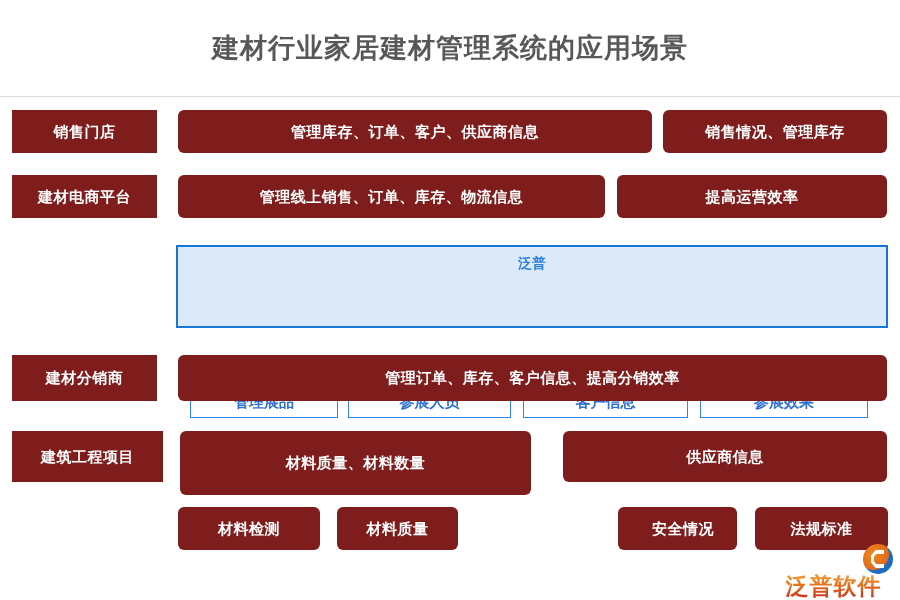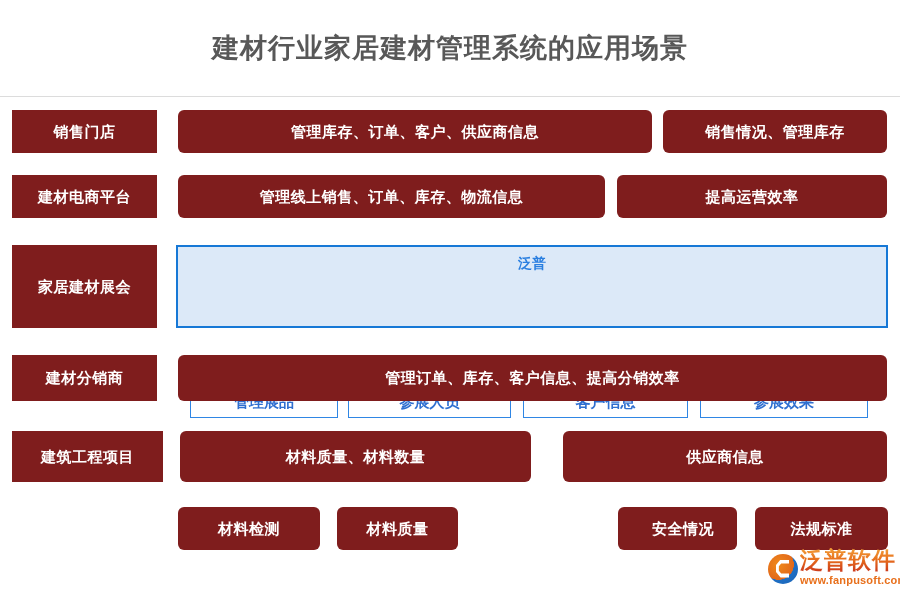--- a/index.html
+++ b/index.html
@@ -74,21 +74,22 @@
     align-items:center;
     justify-content:center;
     text-align:center;
   }
   
   .logo{
     position:absolute;
     left:768px;top:541px;
     width:125px;height:52px;
     display:flex;
-    align-items:center;
+    align-items:flex-end;
+    flex-direction:column;
   }
   .logo-mark{
     width:30px;height:30px;
     border-radius:50%;
     background:radial-gradient(circle at 35% 35%,#f08a1c 0%,#e2691a 55%,#1f6fc4 56%,#1a62b4 100%);
     position:relative;
     flex:0 0 auto;
     margin-top:3px;
   }
   .logo-mark:after{
@@ -132,34 +133,33 @@
 <div class="diagram">
 
   <div class="box label" style="left:12px;top:13px;width:145px;height:43px;">销售门店</div>
   <div class="box wide" style="left:178px;top:13px;width:474px;height:43px;">管理库存、订单、客户、供应商信息</div>
   <div class="box wide" style="left:663px;top:13px;width:224px;height:43px;">销售情况、管理库存</div>
 
   <div class="box label" style="left:12px;top:78px;width:145px;height:43px;">建材电商平台</div>
   <div class="box wide" style="left:178px;top:78px;width:427px;height:43px;">管理线上销售、订单、库存、物流信息</div>
   <div class="box wide" style="left:617px;top:78px;width:270px;height:43px;">提高运营效率</div>
 
-  <div class="box label" style="left:12px;top:148px;width:145px;height:83px;">家居建材展会</div>
   <div class="panel" style="left:176px;top:148px;width:712px;height:83px;">
     <div class="panel-title">泛普</div>
   </div>
   <div class="subbox" style="left:190px;top:290px;width:148px;height:31px;">管理展品</div>
   <div class="subbox" style="left:348px;top:290px;width:163px;height:31px;">参展人员</div>
   <div class="subbox" style="left:523px;top:290px;width:165px;height:31px;">客户信息</div>
   <div class="subbox" style="left:700px;top:290px;width:168px;height:31px;">参展效果</div>
 
   <div class="box label" style="left:12px;top:258px;width:145px;height:46px;">建材分销商</div>
   <div class="box wide" style="left:178px;top:258px;width:709px;height:46px;">管理订单、库存、客户信息、提高分销效率</div>
 
   <div class="box label" style="left:12px;top:334px;width:151px;height:51px;">建筑工程项目</div>
-  <div class="box wide" style="left:180px;top:334px;width:351px;height:51px;">材料质量、材料数量</div>
+  <div class="box wide" style="left:180px;top:334px;width:351px;height:64px;">材料质量、材料数量</div>
   <div class="box wide" style="left:563px;top:334px;width:324px;height:51px;">供应商信息</div>
 
   <div class="box wide" style="left:178px;top:410px;width:142px;height:43px;">材料检测</div>
   <div class="box wide" style="left:337px;top:410px;width:121px;height:43px;">材料质量</div>
   <div class="box wide" style="left:618px;top:410px;width:119px;height:43px;padding-left:11px;">安全情况</div>
   <div class="box wide" style="left:755px;top:410px;width:133px;height:43px;">法规标准</div>
 
 </div>
 
 <div class="logo">

